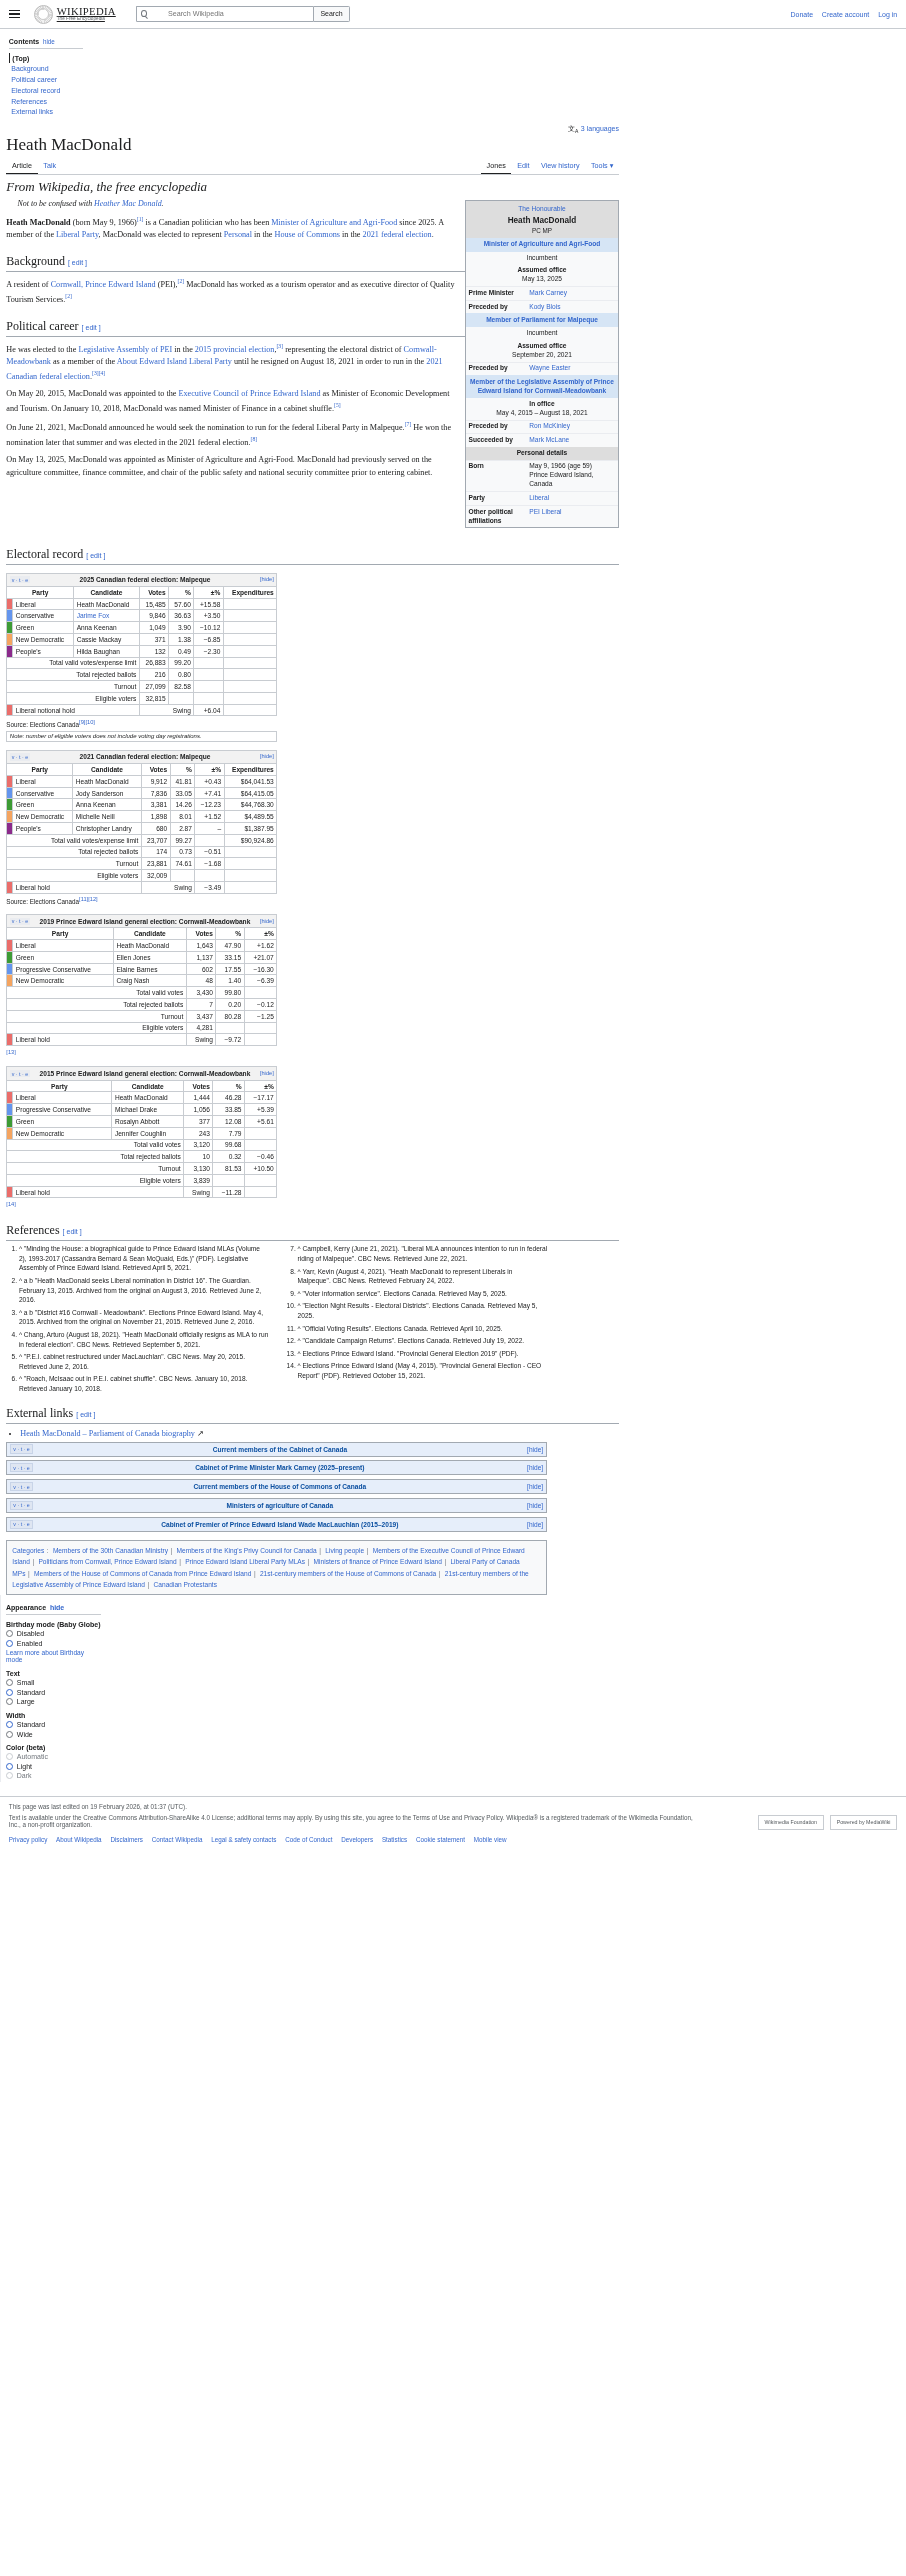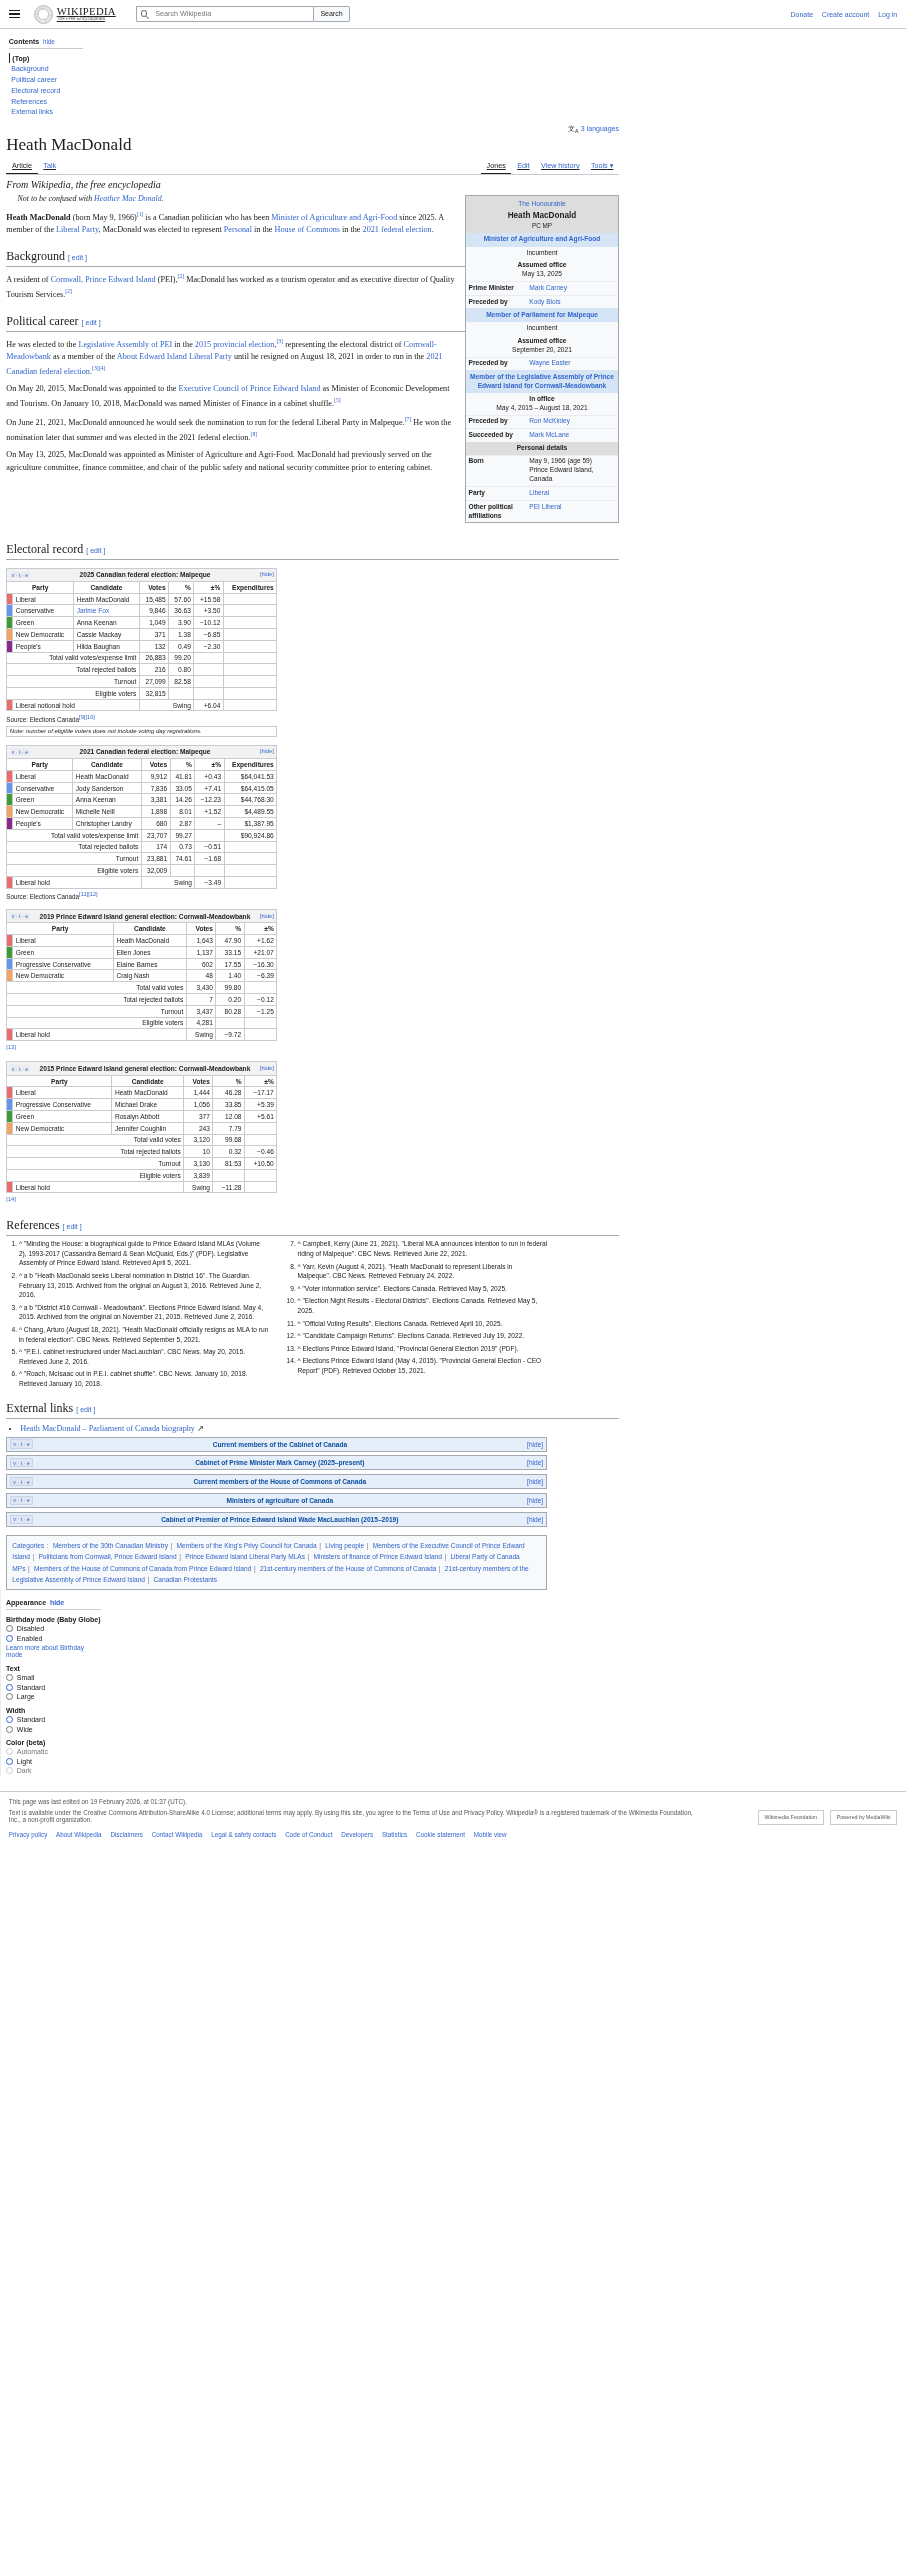--- a/index.html
+++ b/index.html
@@ -37,21 +37,21 @@
   }
   #logo-text { line-height:1.05;text-decoration:underline; }
   #logo-text .wm { font-family:"Liberation Serif",serif; font-size:10.7px; letter-spacing:0.3px;}
   #logo-text .tag { font-size:4.7px; color:#54595d; font-family:"Liberation Sans",sans-serif;}
   #searchwrap {
     flex:0 0 auto; margin-left:11.3px; display:flex; align-items:stretch;
     width:214px; height:16.4px;
   }
   #searchbox {
     flex:1; border:0.6px solid #a2a9b1; border-right:none; border-radius:1.3px 0 0 1.3px;
-    display:flex; align-items:center; padding:0 3.8px; gap:6px; background:#fff;
+    display:flex; align-items:center; padding:0 3.8px; gap:19px; background:#fff;
   }
   #searchbox input {
     border:0; outline:0; width:100%; font-size:7.2px; font-family:"Liberation Sans",sans-serif; color:#72777d;
   }
   #searchbtn {
     border:0.6px solid #a2a9b1; background:#f8f9fa; border-radius:0 1.3px 1.3px 0;
     padding:0 6.3px; font-size:7px; font-family:"Liberation Sans",sans-serif; color:#202122; display:flex; align-items:center;
     cursor:pointer;
   }
   .mag { width:7px;height:7px;border:0.9px solid #72777d;border-radius:50%;position:relative;display:inline-block;}
@@ -80,26 +80,26 @@
   .radio.on { border:1.9px solid #3366cc; }
   .radio.disabled { border-color:#c8ccd1; }
   .muted { color:#72777d; }
   .app-note { font-size:6.6px; margin:2.5px 0 0; }
 
   
   h1.title { font-family:"Liberation Serif",serif; font-size:17px; font-weight:normal; margin:1.3px 0 1.3px; }
   #lang-row { display:flex; justify-content:flex-end; font-family:"Liberation Sans",sans-serif; font-size:7px; gap:2.5px; align-items:center;}
   #tabs-row {
     display:flex; align-items:center; border-bottom:0.6px solid #c8ccd1; margin-top:2.5px;
-    font-family:"Liberation Sans",sans-serif; font-size:7.2px;text-decoration:underline;
+    font-family:"Liberation Sans",sans-serif; font-size:7.2px;
   }
   .tab { padding:3.1px 5.7px; color:#3366cc; cursor:pointer; }
   .tab.sel { color:#202122; border-bottom:1.3px solid #202122; }
   .tabs-right { margin-left:auto; display:flex; align-items:center; }
-  .from-line { font-style:italic; font-size:10px; margin:4.4px 0 2.5px; color:#202122;}
+  .from-line { font-style:italic; font-size:13px; margin:4.4px 0 2.5px; color:#202122;}
   .hatnote { font-style:italic; font-size:7.9px; margin:3.8px 0 6.3px 11.3px; }
 
   p { margin:5px 0; line-height:1.55; }
   h2.sec { font-family:"Liberation Serif",serif; font-size:12px; font-weight:normal; border-bottom:0.6px solid #a2a9b1; margin:12.6px 0 3.8px; padding-bottom:1.9px;}
   h2.sec .edit, h3.sec .edit { font-size:7px; font-family:"Liberation Sans",sans-serif; color:#3366cc; }
   .sup { font-size:5.7px; vertical-align:super; }
 
   
   .infobox {
     float:right; width:154px; margin:2.5px 0 6.3px 8.8px; border:0.6px solid #a2a9b1; background:#f8f9fa;

